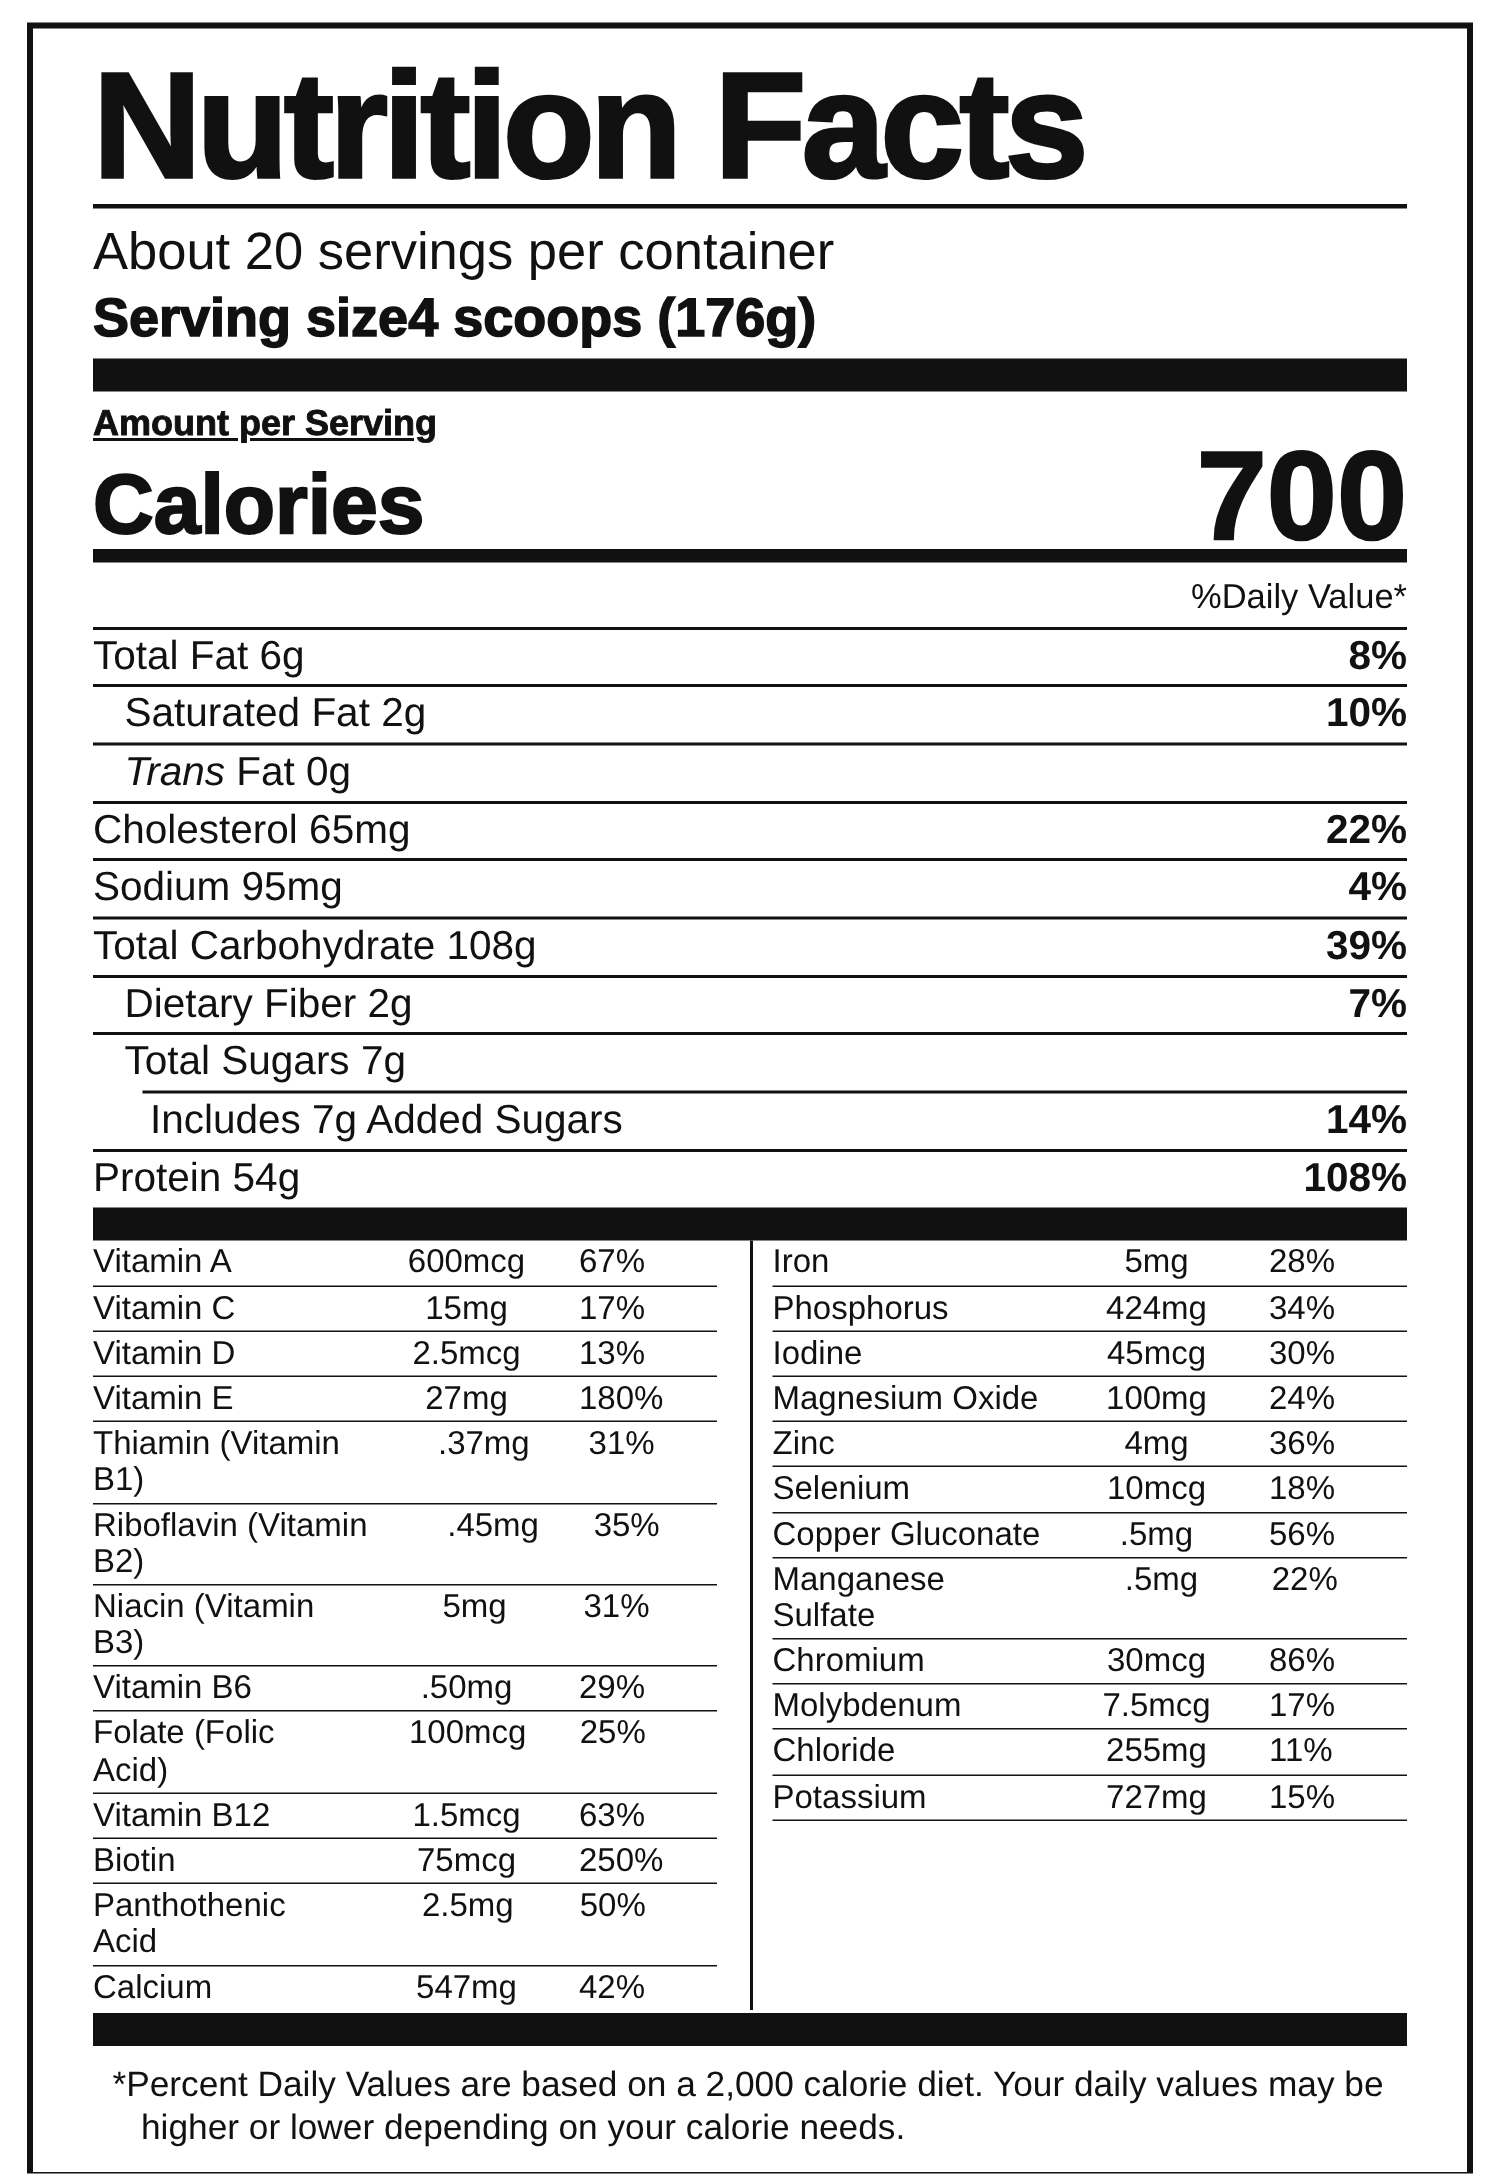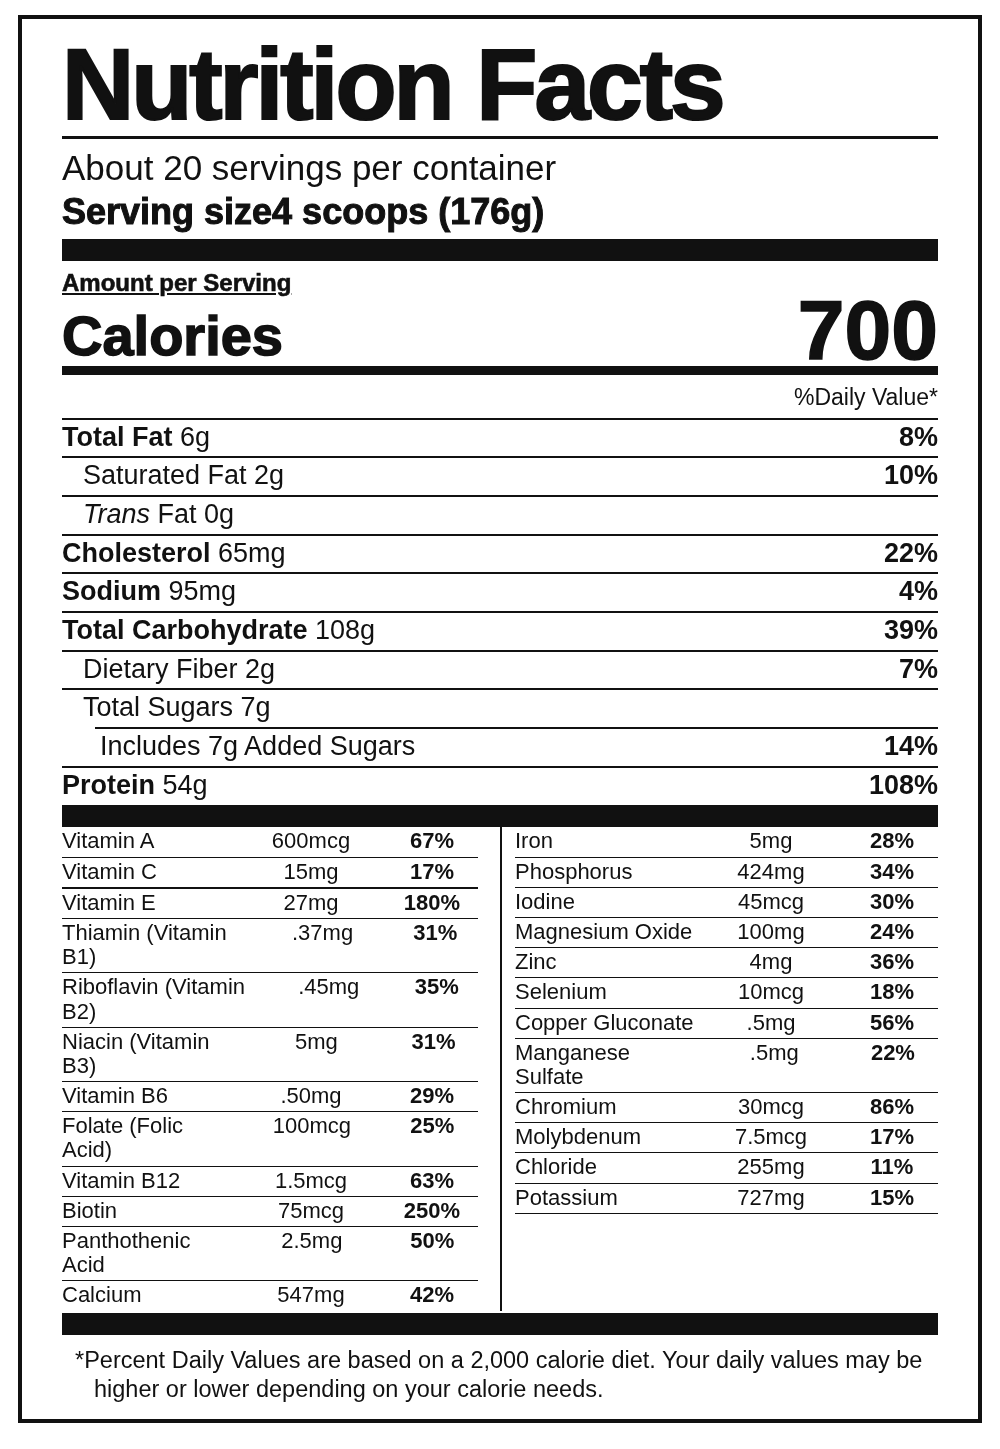--- a/index.html
+++ b/index.html
@@ -35,29 +35,29 @@
   .aps { font-size: 24px; font-weight: bold; margin-top: 8px; text-decoration: underline; -webkit-text-stroke: 0.6px #111; }
   .calories-row { display: flex; justify-content: space-between; align-items: flex-end; margin-top: 1px; }
   .calories-label { font-size: 56px; font-weight: bold; line-height: 1.0; -webkit-text-stroke: 1.5px #111; }
   .calories-value { font-size: 84px; font-weight: bold; line-height: 0.78; -webkit-text-stroke: 1.5px #111; }
   .dv-header { text-align: right; font-size: 23px; font-weight: normal; margin: 9px 0 7px 0; }
   .hr  { border-top: 2px solid #111; }
   .nutrient-row { display: flex; justify-content: space-between; font-size: 27px; padding: 3px 0 4px 0; line-height: 1.1; }
   .nutrient-row .dv { font-weight: bold; }
   .ind1 { padding-left: 21px; }
   .ind2 { padding-left: 38px; }
-  .b { font-weight: bold; }
+  .b { font-weight: normal; }
   .i { font-style: italic; }
   .vitamins { display: flex; align-items: stretch; }
   .vit-col { width: 50%; font-size: 22px; padding-right: 22px; }
   .vit-col-right { border-left: 2.5px solid #111; padding-right: 0; padding-left: 13px; }
   .vit-row { display: flex; padding: 2px 0 3px 0; line-height: 1.1; }
   .vit-name { flex: 1 1 auto; }
   .vit-amount { width: 150px; text-align: center; }
-  .vit-dv { width: 92px; text-align: center; font-weight: bold; }
+  .vit-dv { width: 92px; text-align: left; }
   .vhr { border-top: 1.5px solid #111; }
   .footnote {
     font-size: 23.5px; line-height: 1.26; margin-top: 11px;
     padding-left: 32px; text-indent: -19px;
   }
 </style>
 </head>
 <body>
 
 <div class="label">
@@ -136,20 +136,25 @@
           <span class="vit-amount">600mcg</span>
           <span class="vit-dv">67%</span>
         </div>
         <div class="vhr"></div>
         <div class="vit-row">
           <span class="vit-name">Vitamin C</span>
           <span class="vit-amount">15mg</span>
           <span class="vit-dv">17%</span>
         </div>
         <div class="vhr"></div>
+        <div class="vit-row">
+          <span class="vit-name">Vitamin D</span>
+          <span class="vit-amount">2.5mcg</span>
+          <span class="vit-dv">13%</span>
+        </div>
         <div class="vhr"></div>
         <div class="vit-row">
           <span class="vit-name">Vitamin E</span>
           <span class="vit-amount">27mg</span>
           <span class="vit-dv">180%</span>
         </div>
         <div class="vhr"></div>
         <div class="vit-row">
           <span class="vit-name">Thiamin (Vitamin B1)</span>
           <span class="vit-amount">.37mg</span>

